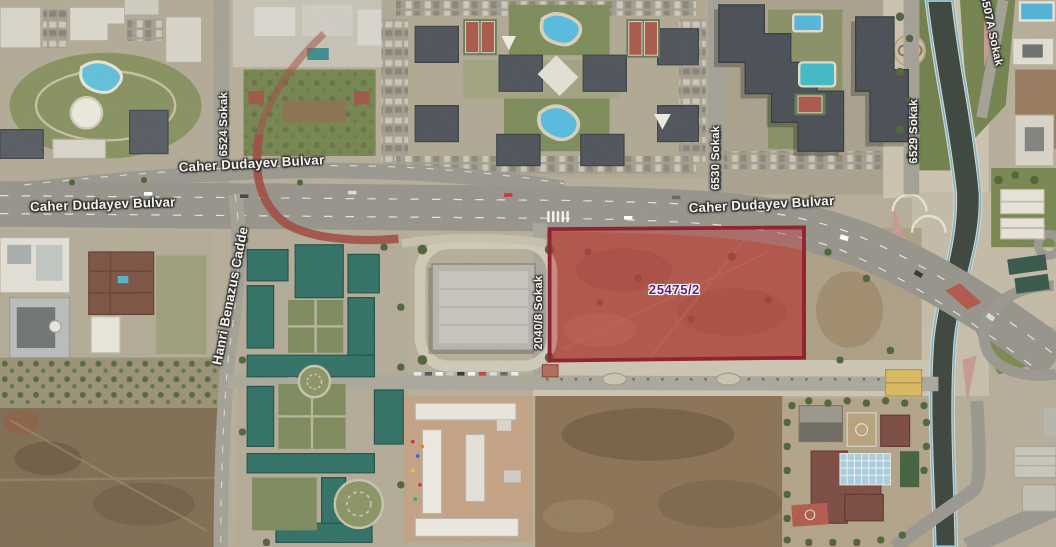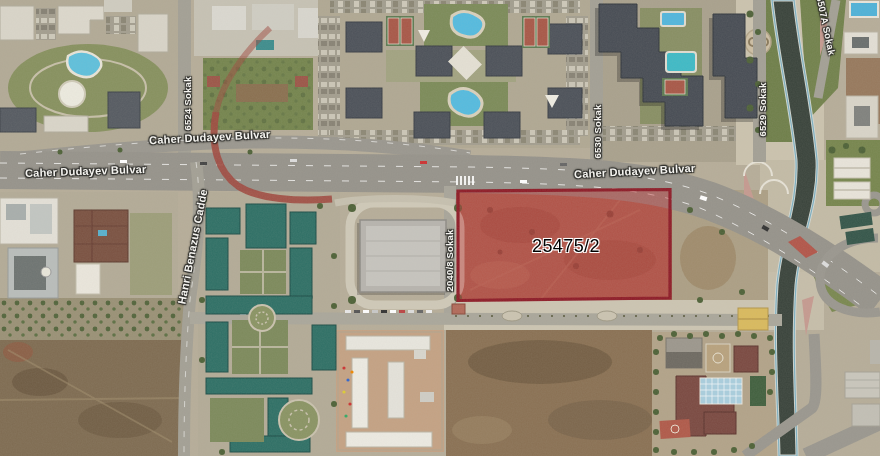--- a/index.html
+++ b/index.html
@@ -5,21 +5,21 @@
   html,body{margin:0;padding:0;background:#1e1e1e}
   .stage{position:relative;width:880px;height:456px;overflow:hidden;
          font-family:"Liberation Sans",sans-serif;background:#b6ad99;cursor:grab}
   .stage svg{position:absolute;left:0;top:0}
   .lbl{position:absolute;white-space:nowrap;text-align:center;pointer-events:none}
   .road-lbl{color:#f4f3ef;font-weight:bold;font-size:11px;letter-spacing:.2px;
     text-shadow:-1px -1px 1px rgba(45,45,42,.95),1px -1px 1px rgba(45,45,42,.95),
                 -1px 1px 1px rgba(45,45,42,.95),1px 1px 1px rgba(45,45,42,.95),
                 0 0 3px rgba(25,25,22,.8)}
   .sokak{font-size:9.5px}
-  .parcel-lbl{color:#000000;font-weight:normal;font-size:18px;letter-spacing:.4px;
+  .parcel-lbl{color:#701a75;font-weight:bold;font-size:11px;letter-spacing:.4px;
     text-shadow:-1px -1px 0 #fff,1px -1px 0 #fff,-1px 1px 0 #fff,1px 1px 0 #fff,0 0 2px #fff}
 </style>
 </head>
 <body>
 
 <div class="stage">
 <svg width="880" height="456" viewBox="0 0 880 456">
   <defs>
     <pattern id="pkV" width="8" height="16" patternUnits="userSpaceOnUse">
       <rect width="8" height="16" fill="#a09c8e"></rect>

